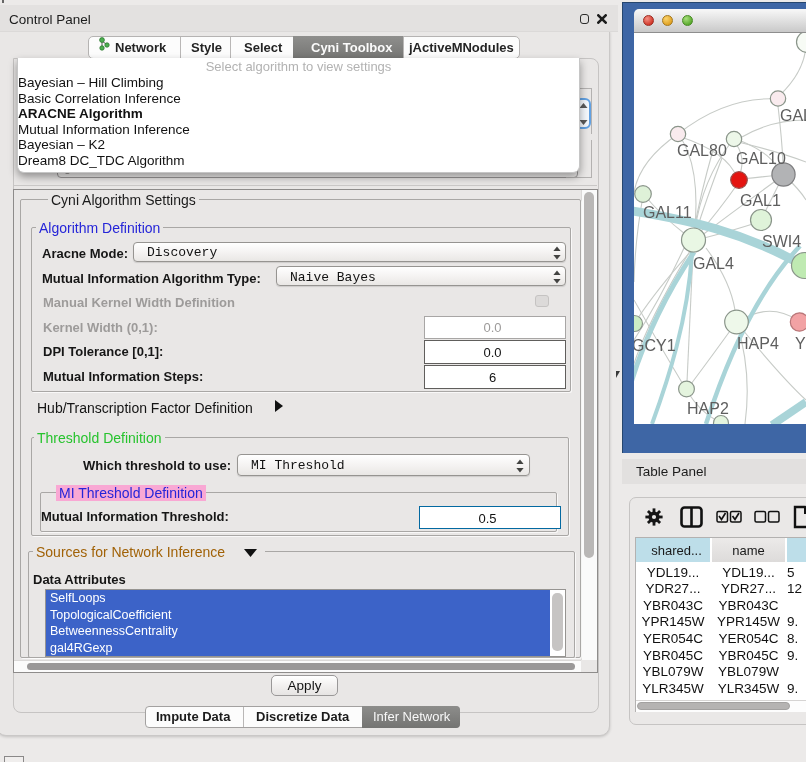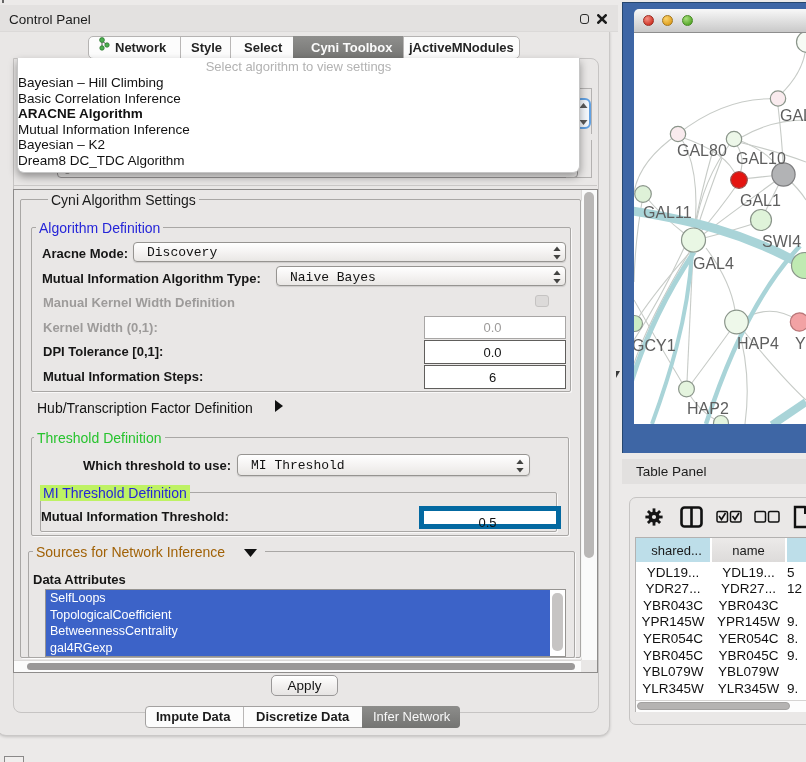--- a/index.html
+++ b/index.html
@@ -123,23 +123,23 @@
 <div class="lbl" style="left:83px;top:458px;">Which threshold to use:</div>
 <div class="combo" style="left:237px;top:453.5px;width:293px;height:22px;">
     <span class="ct" style="top:3.5px;">MI Threshold</span>
  <svg class="abs" style="left:277px;top:3px;" width="10" height="16" viewBox="0 0 10 16">
       <path d="M5 1.5 L8.6 6 L1.4 6 Z" fill="#434341"></path>
       <path d="M5 14.5 L8.6 10 L1.4 10 Z" fill="#434341"></path>
     </svg>
 </div>
 
 <div class="gbox" style="left:40px;top:492px;width:517px;height:40px;"></div>
-<div class="gtitle" style="left:40px;top:485px;color:#2525d8;background:#bef264;">MI Threshold Definition</div>
+<div class="gtitle" style="left:56px;top:485px;color:#2525d8;background:#f9a8d4;">MI Threshold Definition</div>
 <div class="lbl" style="left:41px;top:509px;">Mutual Information Threshold:</div>
-<div class="field" style="left:419px;top:506px;width:142px;height:23px;border:5px solid #0369a1;color:#111;padding:3.5px 5px 0 0;">0.5</div>
+<div class="field" style="left:419px;top:506px;width:142px;height:23px;border:1px solid #0369a1;color:#111;padding:3.5px 5px 0 0;">0.5</div>
 
 <div class="gbox" style="left:28px;top:551px;width:547px;height:107px;"></div>
 <div class="gtitle" style="left:33px;top:544px;color:#a16207;z-index:1;">Sources for Network Inference</div>
 <div class="abs" style="left:205px;top:546px;width:60px;height:11px;background:#e9e7e6;z-index:0;"></div>
 <svg class="abs" style="left:243px;top:548px;" width="15" height="10" viewBox="0 0 15 10">
     <path d="M1 1 L14 1 L7.5 9 Z" fill="#111"></path>
   </svg>
 <div class="lbl" style="left:33px;top:572px;">Data Attributes</div>
 <div class="abs" style="left:45px;top:589px;width:521px;height:68px;background:#fff;border:1px solid #969491;"></div>
 <div class="abs" style="left:46px;top:590px;width:504px;height:66px;background:#3c63c8;"></div>

